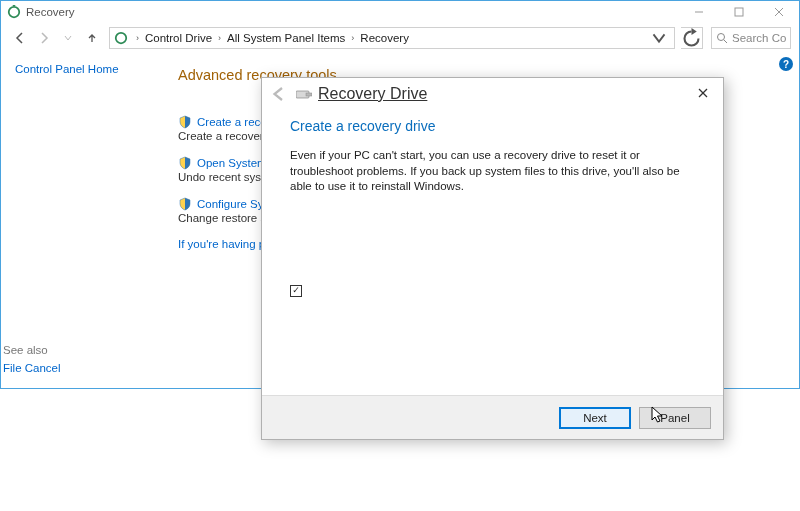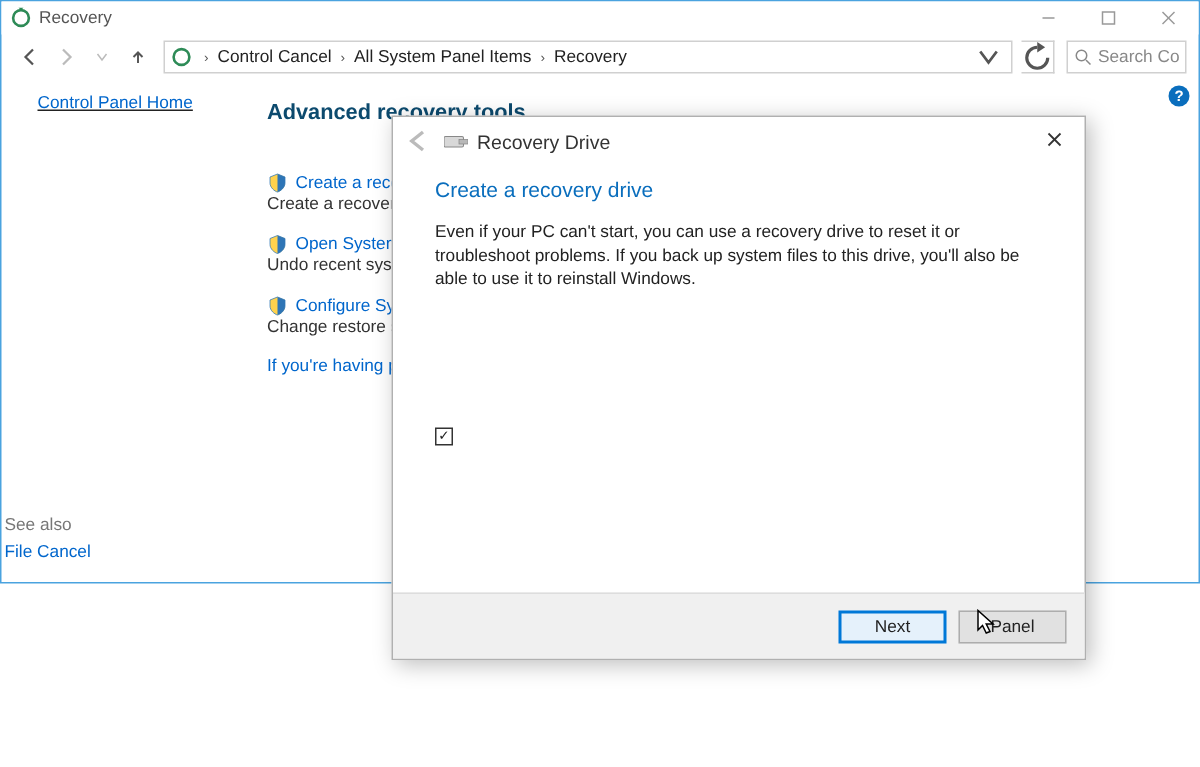--- a/index.html
+++ b/index.html
@@ -79,33 +79,32 @@
   .searchbox svg { width:12px; height:12px; margin-right:4px; color:#888; flex:none; }
   .searchbox .searchtext { white-space:nowrap; overflow:hidden; color:#888; }
   
   .body {
     position:absolute;
     top: 52px; left:0; right:0; bottom:0;
     display:flex;
   }
   .sidebar {
     width: 157px;
-    padding: 10px 24px;
-    text-decoration: underline;
+    padding: 10px 14px;
   }
   .link { color:#0066cc; cursor:default; }
   .main {
     flex:1;
     padding: 14px 30px 10px 20px;
     position:relative;
   }
   .main h1 {
     margin:0 0 32px 0;
-    color:#0c4a6e;
-    font-weight:700;
+    color:#a16207;
+    font-weight:400;
     font-size:14.5px;
   }
   .tool-item { margin-bottom: 14px; }
   .tool-item .tool-head { display:flex; align-items:center; gap:5px; }
   .tool-item .tool-head .shield { width:14px; height:14px; flex:none; }
   .tool-item .tool-desc { color:#333; margin-top:1px; }
   .see-also {
     position:absolute;
     left: 2px; bottom: 14px;
     font-size:11.5px;
@@ -132,21 +131,21 @@
     display:flex; flex-direction:column;
   }
   .dialog .dlg-header {
     height: 28px;
     display:flex;
     align-items:center;
     padding: 4px 0 0 8px;
   }
   .dialog .dlg-back { width:18px; height:18px; display:flex; align-items:center; justify-content:center; color:#bbb; }
   .dialog .dlg-drive-icon { width:16px; height:12px; margin: 0 6px 0 8px; }
-  .dialog .dlg-hdr-text { font-size:13px; color:#333; }
+  .dialog .dlg-hdr-text { font-size:16px; color:#333;text-decoration:underline; }
   .dialog .dlg-close {
     margin-left:auto;
     width: 36px; height: 24px;
     display:flex; align-items:center; justify-content:center;
     color:#333; margin-right:2px; margin-top:-2px;
   }
   .dialog .dlg-body {
     flex:1;
     padding: 12px 28px 0 28px;
   }
@@ -246,21 +245,21 @@
     <div class="navbtn">
         <svg viewBox="0 0 12 12">
           <path d="M6 10 L6 3 M3 6 L6 3 L9 6" fill="none" stroke="currentColor" stroke-width="1.3"></path>
         </svg>
       </div>
     <div class="addressbar">
       <svg class="crumb-icon" viewBox="0 0 16 16">
         <circle cx="8" cy="8" r="6" fill="none" stroke="#2e8b57" stroke-width="2"></circle>
       </svg>
       <span class="sep">›</span>
-      <span class="crumb">Control Cancel</span>
+      <span class="crumb">Control Drive</span>
       <span class="sep">›</span>
       <span class="crumb">All System Panel Items</span>
       <span class="sep">›</span>
       <span class="crumb">Recovery</span>
       <span class="spacer"></span>
       <div class="dropdown">
           <svg viewBox="0 0 12 12">
             <path d="M3 4 L6 8 L9 4" fill="none" stroke="currentColor" stroke-width="1"></path>
           </svg>
         </div>

